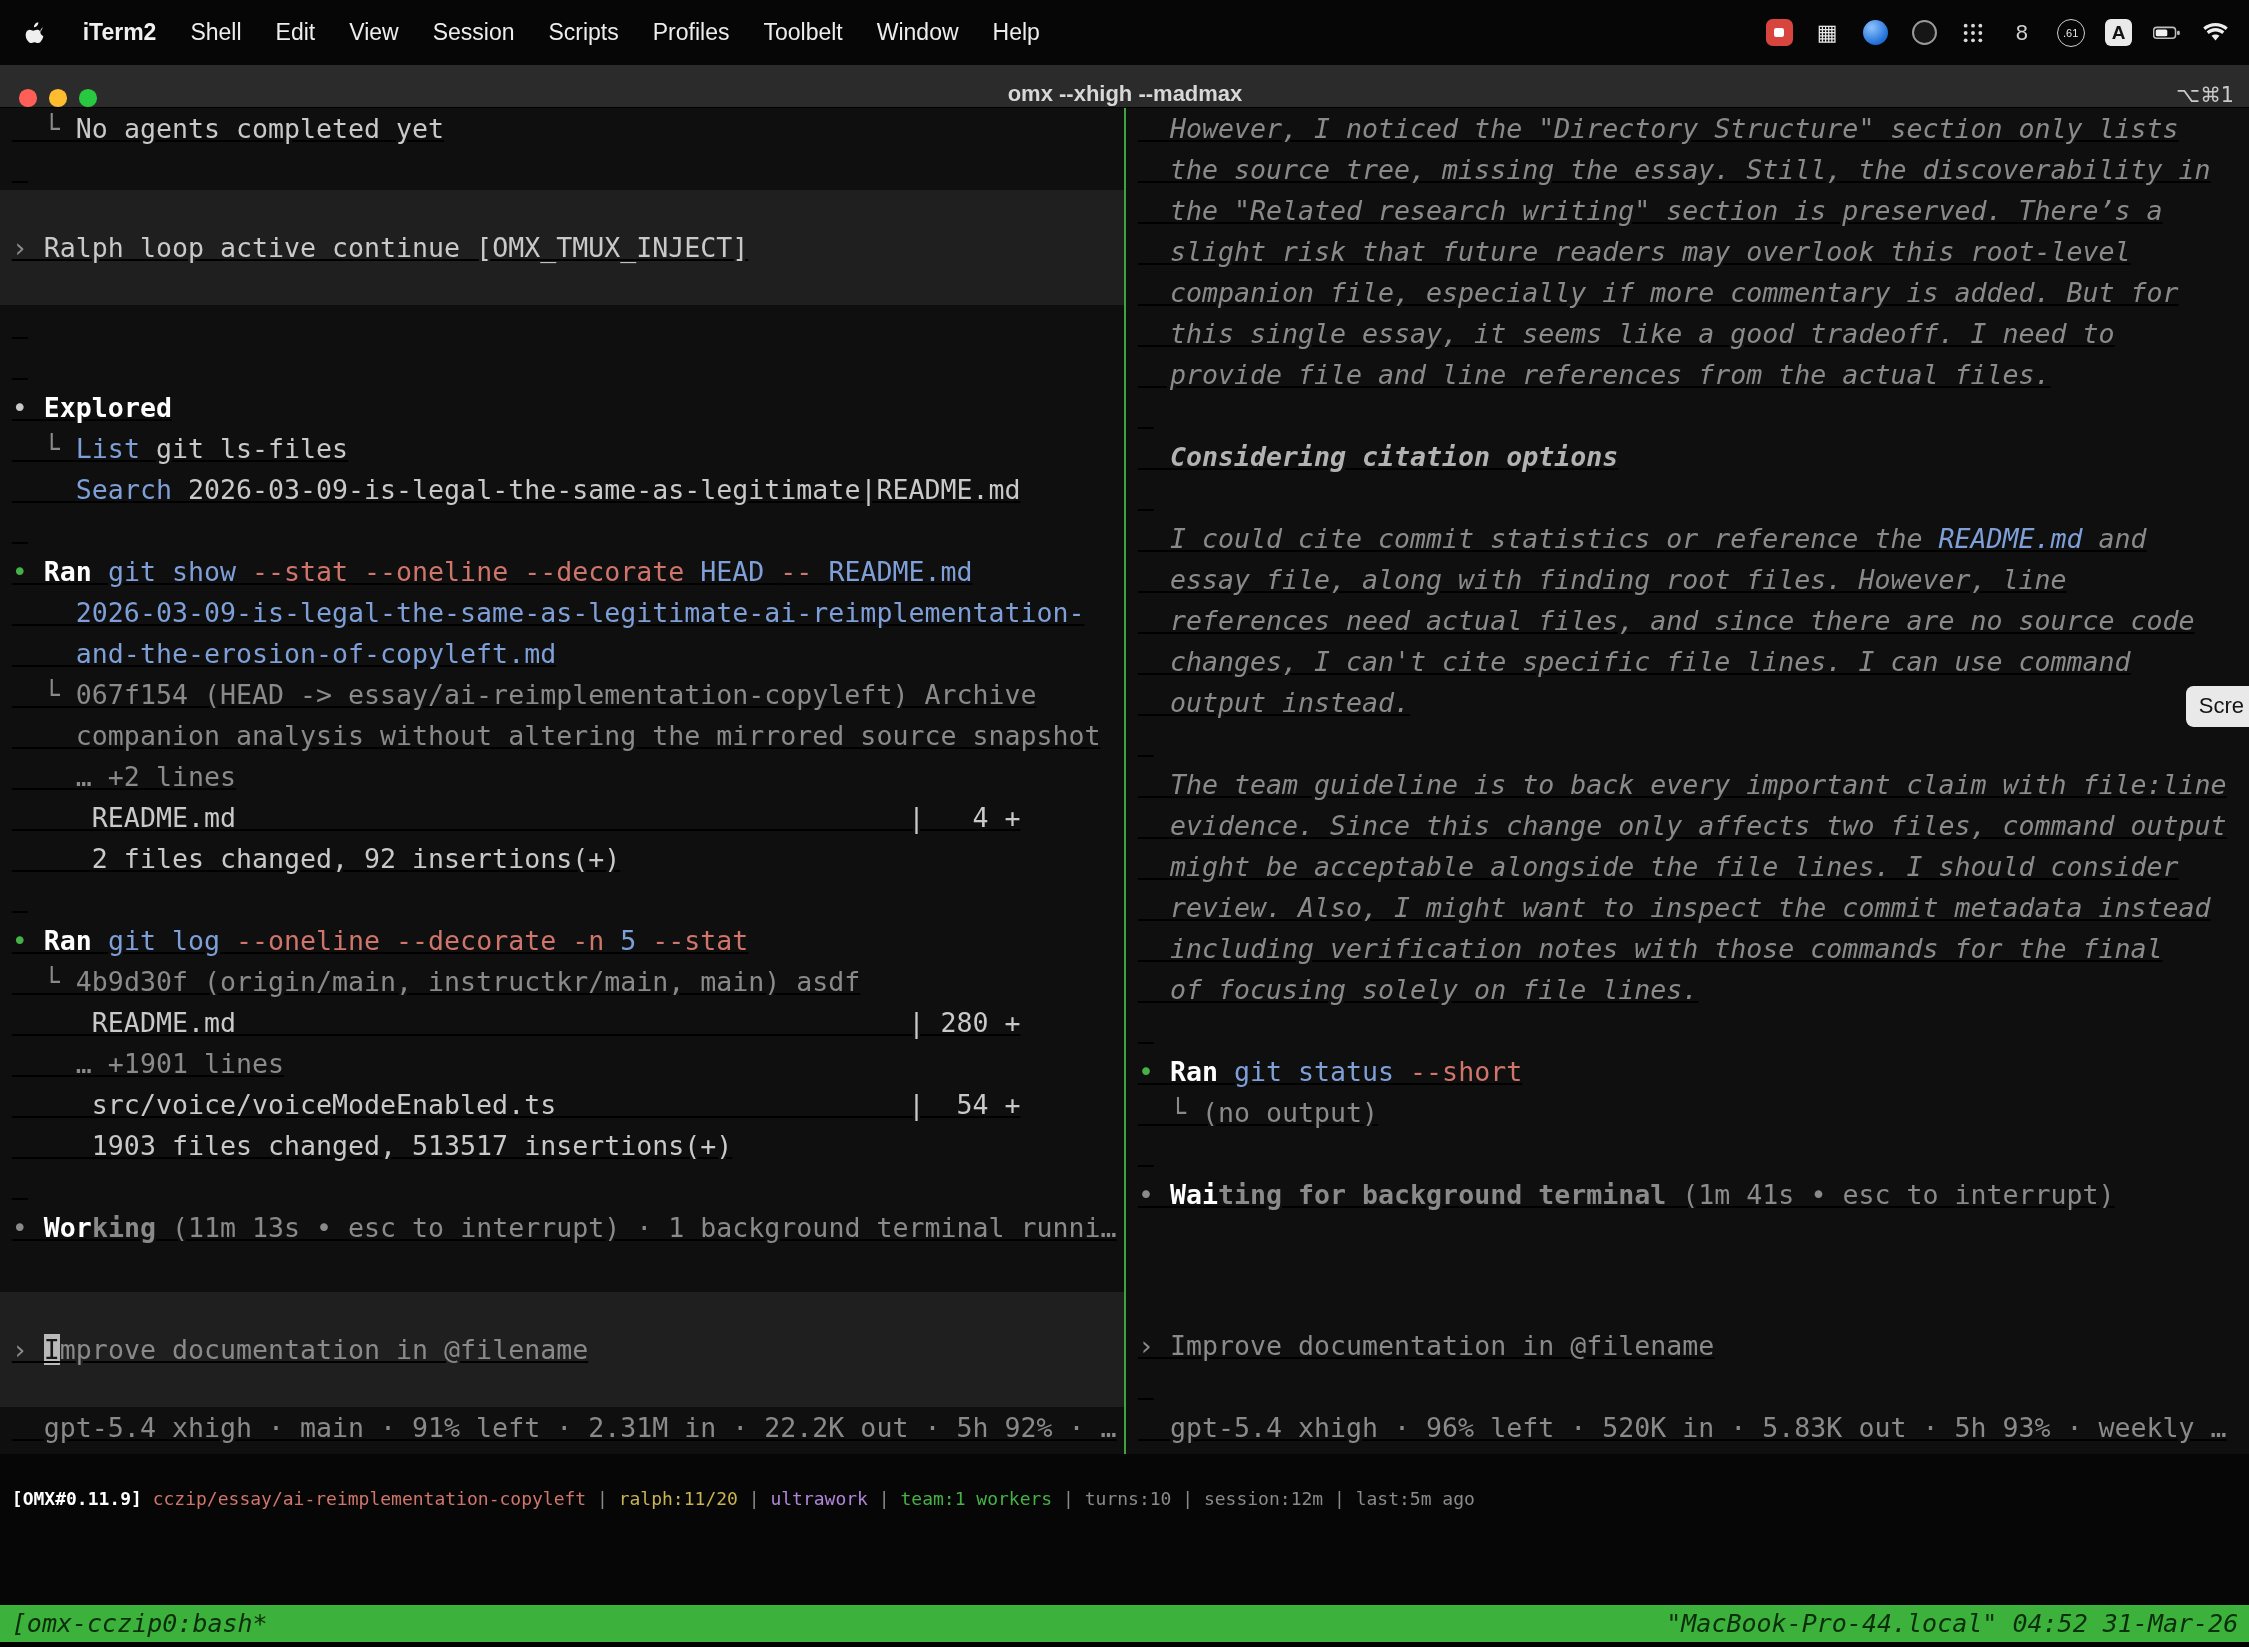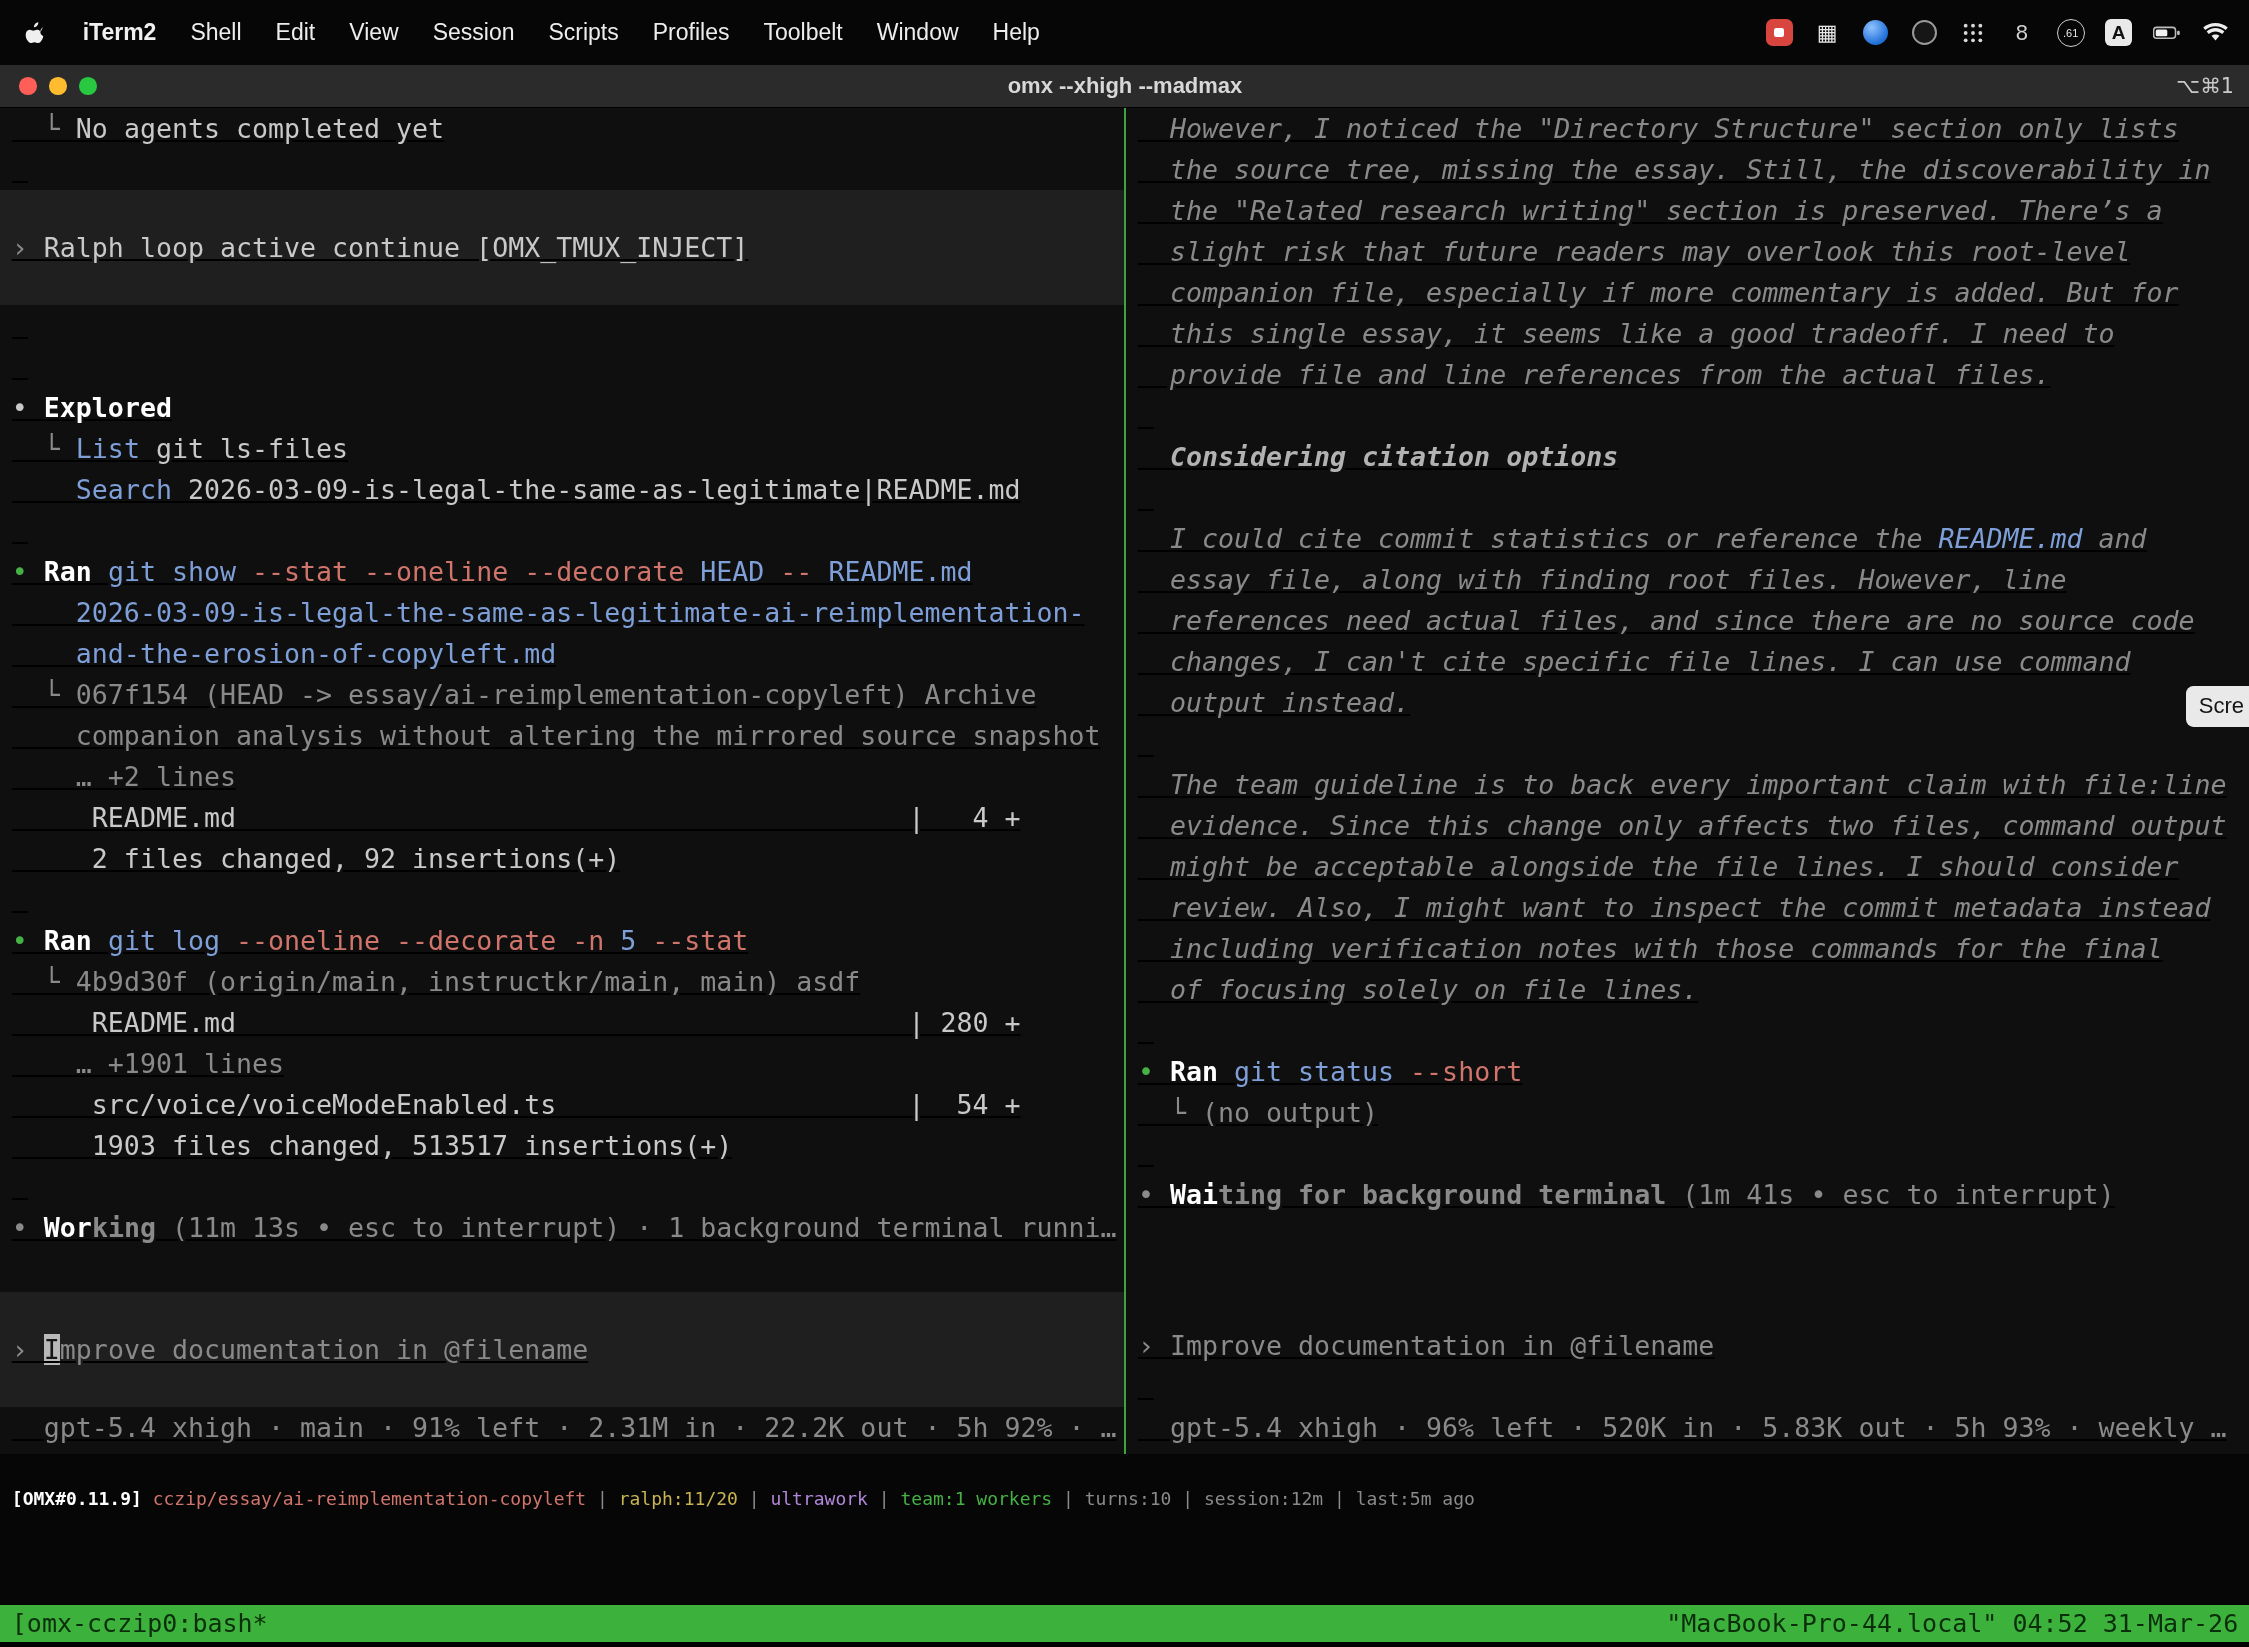--- a/index.html
+++ b/index.html
@@ -27,21 +27,21 @@
   .badge-circle { width:28px; height:28px; border-radius:50%; border:1.8px solid #cfcfcf;
                   color:#e8e8e8; font-size:11px; display:flex; align-items:center;
                   justify-content:center; font-family:"Liberation Sans",sans-serif; }
   .abox { width:26.6px; height:26.6px; border-radius:5.9px; background:#e9e9e9; color:#111;
           font-weight:bold; font-size:19px; display:flex; align-items:center; justify-content:center;
           font-family:"Liberation Sans",sans-serif; }
   .keyglyph { font-size:22px; color:#cfcfcf; font-family:"Liberation Sans",sans-serif; }
 
   
   .titlebar { height:43px; background:#2b2b2b; border-bottom:0.7px solid #000;
-              display:flex; align-items:center; position:relative;
+              display:flex; align-items:flex-end; position:relative;
               font-family:"Liberation Sans", sans-serif; }
   .traffic { display:flex; gap:12.5px; padding-left:19px; }
   .dot { width:17.7px; height:17.7px; border-radius:50%; }
   .dot.close { background:#ff5f57; }
   .dot.min { background:#febc2e; }
   .dot.zoomb { background:#28c840; }
   .win-title { position:absolute; left:0; right:0; text-align:center; color:#d8d8d8;
                font-size:22px; font-weight:bold; pointer-events:none; }
   .win-shortcut { margin-left:auto; padding-right:16px; color:#c9c9c9; font-size:20.7px;
                   font-family:"DejaVu Sans", sans-serif; z-index:2; }
@@ -67,21 +67,21 @@
   .green { color:#46b246; }
   .yellow { color:#c9b352; }
   .purple { color:#b286d9; }
   .cursor { background:#b9b9b9; color:#161616; }
 
   
   .omx { height:89px; background:#060606; display:flex; align-items:center;
          padding-left:11.8px; font-size:18px; white-space:pre; overflow:hidden; }
   .filler { height:62px; background:#060606; }
   .tmuxbar { height:37px; background:#3cb13c; color:#0a2f0a; display:flex;
-             align-items:center; padding:0 11.8px; font-size:25px; white-space:pre; }
+             align-items:center; padding:0 11.8px; font-size:25px; white-space:pre;font-style:italic; }
   .tmux-right { margin-left:auto; }
   .bottom-gap { height:17.7px; background:#020202; }
 
   
   .overlay-tab { position:absolute; right:0; top:686px; background:#e9e9e9; color:#141414;
                  font-family:"Liberation Sans", sans-serif; font-size:22px;
                  padding:7.4px 5.9px 7.4px 13.3px; border-radius:7.4px 0 0 7.4px; z-index:5; }
 </style>
 </head>
 <body>

